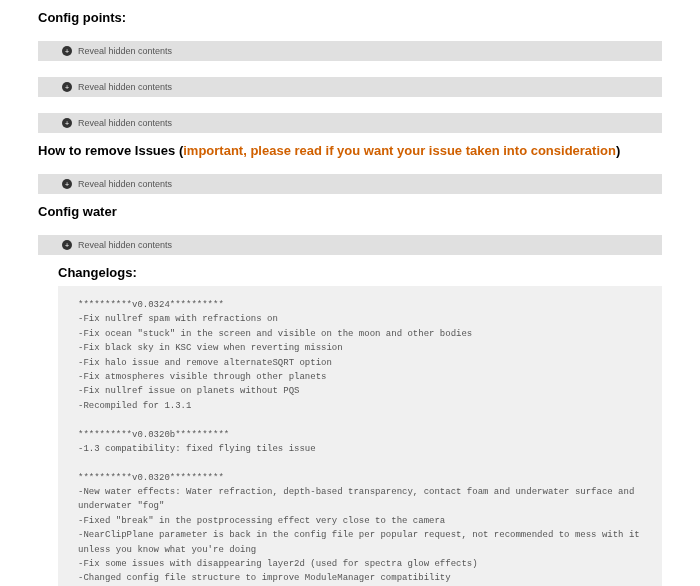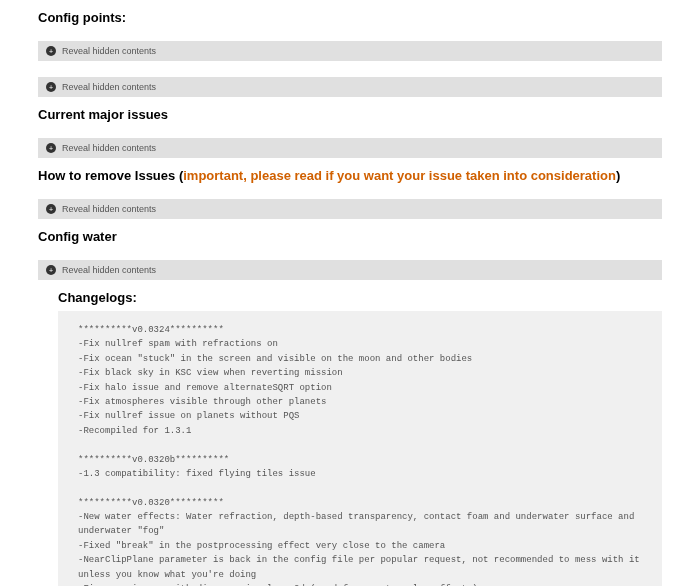--- a/index.html
+++ b/index.html
@@ -15,21 +15,21 @@
   .content { padding: 0 38px 20px 38px; }
   .section-title {
     font-weight: bold;
     color: #000;
     margin: 10px 0 6px 0;
     font-size: 13px;
   }
   .section-title .orange { color: #d06000; font-weight: bold; margin-top: 9px; }
   .reveal-bar {
     background: #e0e0e0;
-    padding: 5px 8px;
+    padding: 5px 24px;
     display: flex;
     align-items: center;
     gap: 6px;
     color: #555;
     font-size: 9px;
     margin-bottom: 4px;
     margin-top: 16px;
   }
   .reveal-bar .bullet {
     width: 10px; height: 10px;
@@ -71,23 +71,20 @@
   </div>
 
   <div>
     <div class="reveal-bar">
       <span class="bullet">+</span>
       <span>Reveal hidden contents</span>
     </div>
   </div>
 
   <div>
-    <div class="section-title">
-      <span>Current major issues</span>
-    </div>
     <div class="reveal-bar">
       <span class="bullet">+</span>
       <span>Reveal hidden contents</span>
     </div>
   </div>
 
   <div>
     <div class="section-title">
       <span>How to remove Issues (</span><span class="orange">important, please read if you want your issue taken into consideration</span><span>)</span>
     </div>

